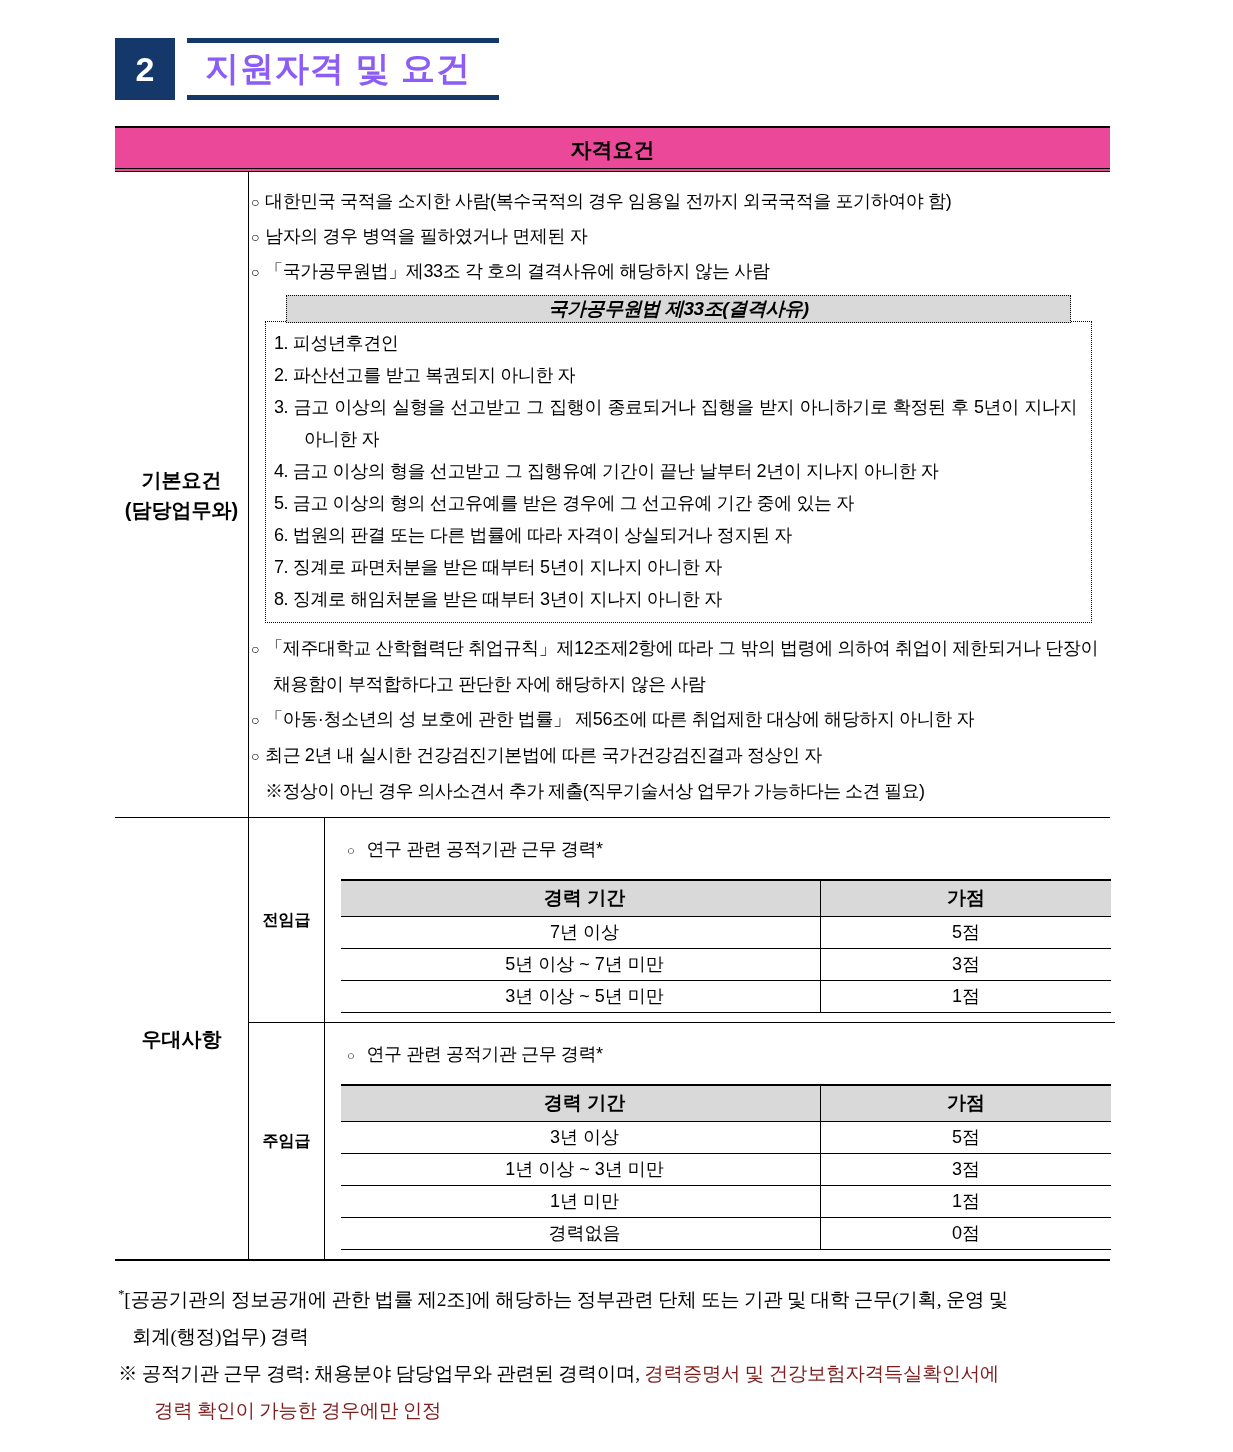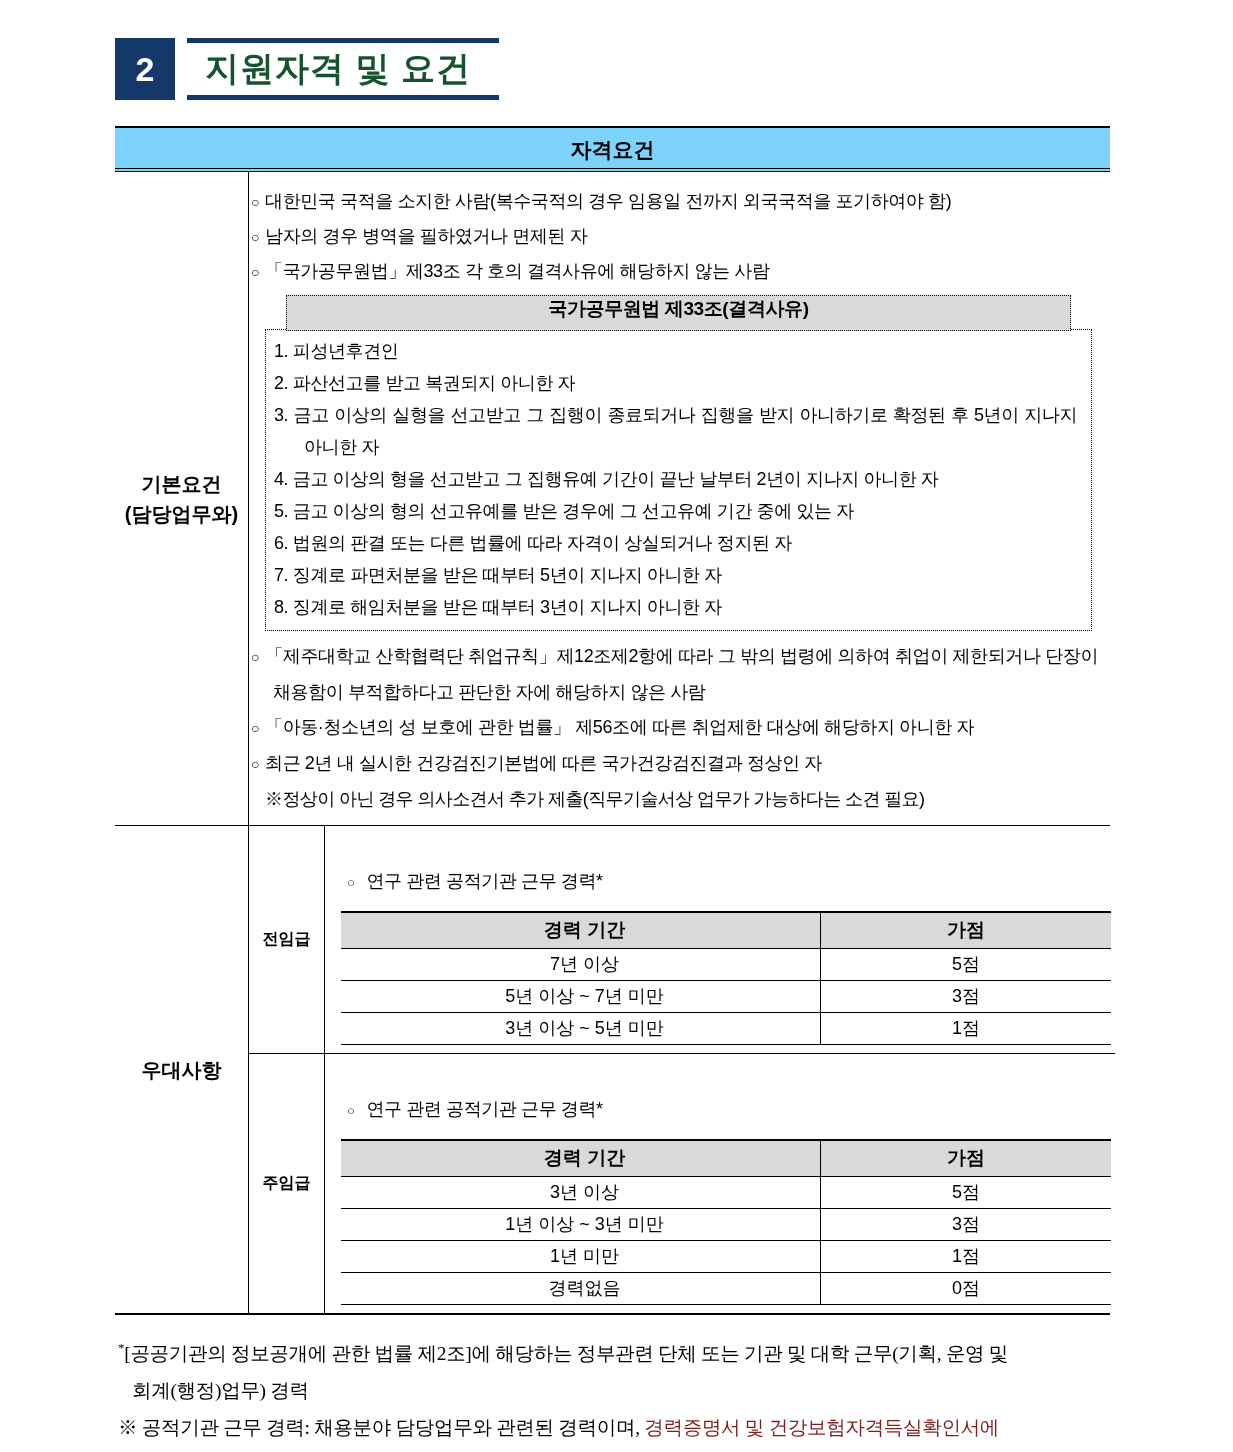--- a/index.html
+++ b/index.html
@@ -12,67 +12,67 @@
   
   .section-header { display:flex; align-items:stretch; margin:38px 0 0 115px; gap:12px; height:62px; }
   .num-box {
     width:60px; background:#15386B; color:#fff; font-size:34px; font-weight:bold;
     display:flex; align-items:center; justify-content:center;
   }
   .title-wrap {
     border-top:5px solid #15386B; border-bottom:5px solid #15386B;
     display:flex; align-items:center; padding:0 28px 0 18px;
   }
-  .title-wrap .title { font-size:34px; font-weight:bold; color:#14532d; letter-spacing:1px; }
+  .title-wrap .title { font-size:34px; font-weight:bold; color:#8b5cf6; letter-spacing:1px; }
 
   
   .main-table { margin:26px 0 0 115px; width:995px; }
   .qual-header {
     height:46px; line-height:44px; text-align:center; font-size:21px; font-weight:bold;
-    background:#7dd3fc; border-top:2px solid #000; border-bottom:4px double #000;
+    background:#ec4899; border-top:2px solid #000; border-bottom:4px double #000;
   }
   .row { display:flex; }
   .row-basic { border-bottom:1.5px solid #000; min-height:641px; }
   .label-cell {
     width:134px; border-right:1.5px solid #000; flex-shrink:0;
     display:flex; flex-direction:column; align-items:center; justify-content:center;
     font-size:20px; font-weight:bold; text-align:right; line-height:30px;
   }
   .content-cell { flex:1; padding:12px 6px 8px 2px; font-size:18px; letter-spacing:-0.4px; }
 
   .b-line {
     line-height:34px; padding-left:22px; text-indent:-22px; text-align:justify; padding-right:6px;
   }
   .b-line .marker { font-size:14px; margin-right:6px; }
   .b-line2 { line-height:35px; }
 
   
   .law-box { margin:6px 12px 8px 14px; }
   .law-head {
     width:785px; margin:0 auto; background:#D9D9D9; border:1.5px dotted #000;
-    text-align:center; font-weight:bold; font-size:19px; height:36px; line-height:26px;
-    position:relative; z-index:2;
+    text-align:center; font-weight:bold; font-size:19px; height:28px; line-height:26px;
+    position:relative; z-index:2;font-style:italic;
   }
   .law-body { border:1.5px dotted #000; margin-top:-2px; padding:5px 10px 7px 8px; position:relative; z-index:1; }
   .law-item { line-height:32px; padding-left:30px; text-indent:-30px; text-align:justify; padding-right:4px; }
 
   .note-line { padding-left:14px; line-height:35px; letter-spacing:-0.6px; }
 
   
   .row-pref { border-bottom:2.5px solid #000; }
   .pref-col { flex:1; display:flex; flex-direction:column; }
   .grade-row { display:flex; }
   .grade-row.first { border-bottom:1.5px solid #000; min-height:205px; }
   .grade-row.second { min-height:236px; }
   .grade-cell {
     width:76px; border-right:1.5px solid #000; flex-shrink:0;
     display:flex; align-items:center; justify-content:center; font-size:16px; font-weight:bold;
   }
   .grade-content { flex:1; padding:16px 4px 8px 6px; font-size:18px; }
-  .g-bullet { padding-left:16px; line-height:30px; margin-bottom:13px; letter-spacing:-0.4px;margin-top:24px; }
+  .g-bullet { padding-left:16px; line-height:30px; margin-bottom:13px; letter-spacing:-0.4px; }
   .g-bullet .marker { font-size:13px; margin-right:12px; }
 
   .score-table { margin-left:10px; width:770px; border-top:2px solid #000; }
   .s-row { display:flex; border-bottom:1.5px solid #000; }
   .s-row.head { background:#D9D9D9; font-weight:bold; }
   .s-row.head .s-c1, .s-row.head .s-c2 { height:35px; line-height:34px; font-size:19px; }
   .s-c1 { width:472px; border-right:1.5px solid #000; text-align:center; height:31px; line-height:30px;margin-left:8px; }
   .s-c2 { flex:1; text-align:center; height:31px; line-height:30px; }
 
   

